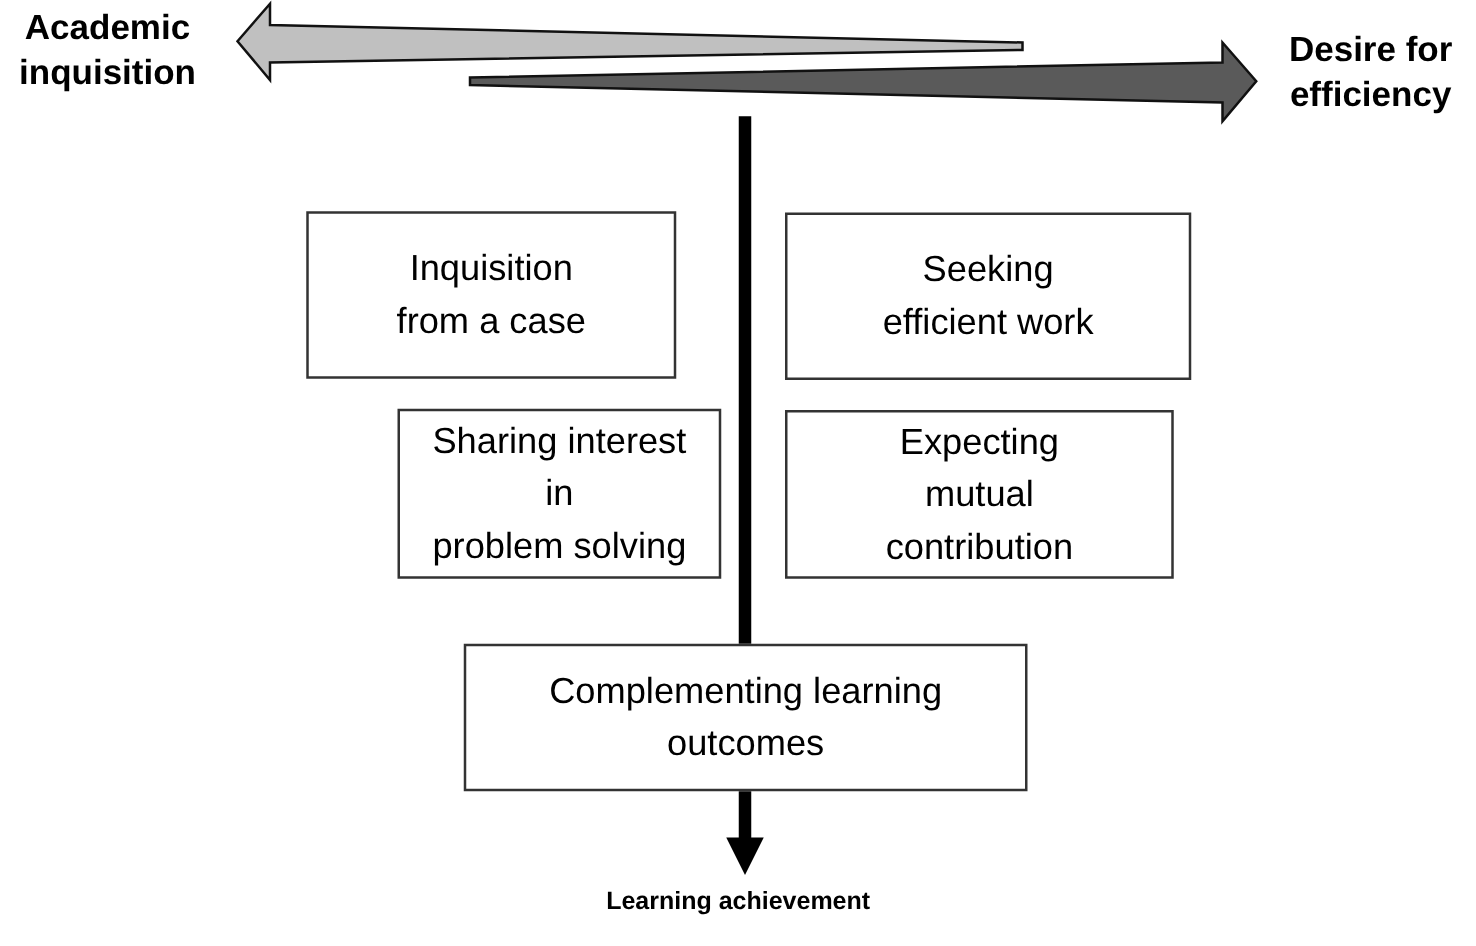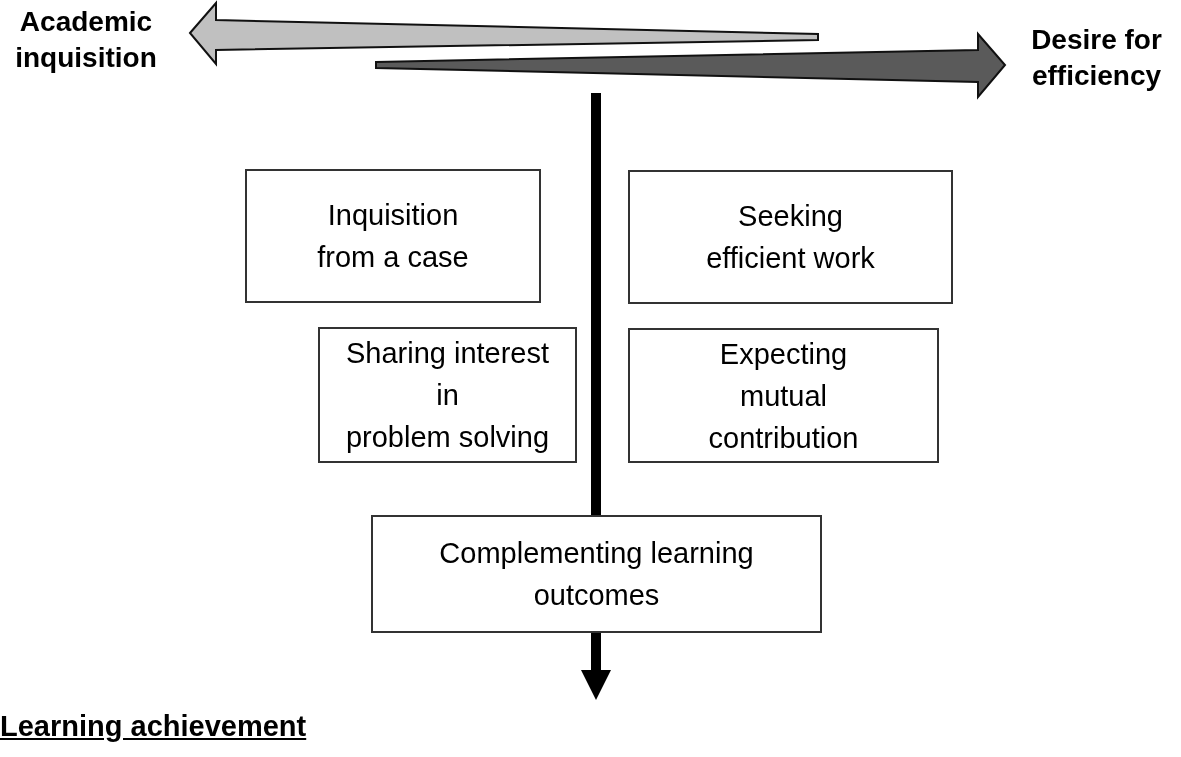--- a/index.html
+++ b/index.html
@@ -1,21 +1,21 @@
 <!DOCTYPE html>
 <html><head>
 <meta charset="utf-8">
 <style>
   html, body { margin:0; padding:0; background:#ffffff; }
   body { width:1181px; height:757px; position:relative; overflow:hidden; font-family:"Liberation Sans", "DejaVu Sans", sans-serif; color:#000; }
   svg.arrows { position:absolute; left:0; top:0; width:1181px; height:757px; }
   .pole { position:absolute; font-weight:bold; font-size:28px; line-height:36px; text-align:center; }
   .box { position:absolute; border:2px solid #333; background:#fff; box-sizing:border-box; display:flex; align-items:center; justify-content:center; text-align:center; font-size:29px; line-height:42px; }
   .box span { white-space:pre-line; }
-  .outcome { position:absolute; left:0; width:1181px; top:710px; font-weight:bold; font-size:29px;text-decoration:underline; }
+  .outcome { position:absolute; left:0; width:1181px; top:710px; text-align:center; font-weight:bold; font-size:20px; }
 </style>
 </head>
 <body>
 
 <svg class="arrows" viewBox="0 0 1181 757">
   <polygon points="190,33 216,3 216,20 818,34 818,40 216,50 216,64" fill="#c0c0c0" stroke="#111" stroke-width="2" stroke-linejoin="miter"></polygon>
   <polygon points="376,62 978,50 978,34 1005,65 978,97 978,82 376,68" fill="#5a5a5a" stroke="#111" stroke-width="2" stroke-linejoin="miter"></polygon>
   <rect x="591" y="93" width="10" height="580" fill="#000"></rect>
   <polygon points="581,670 611,670 596,700" fill="#000"></polygon>
 </svg>

